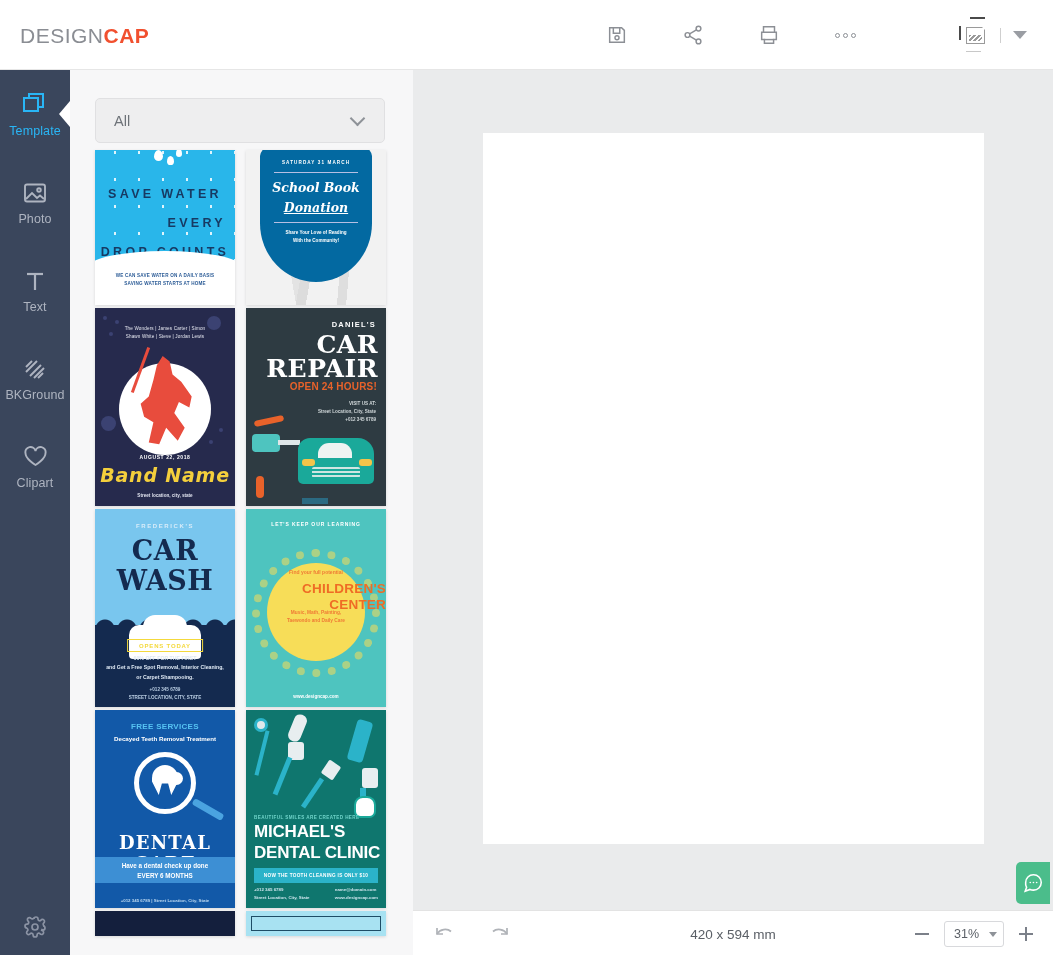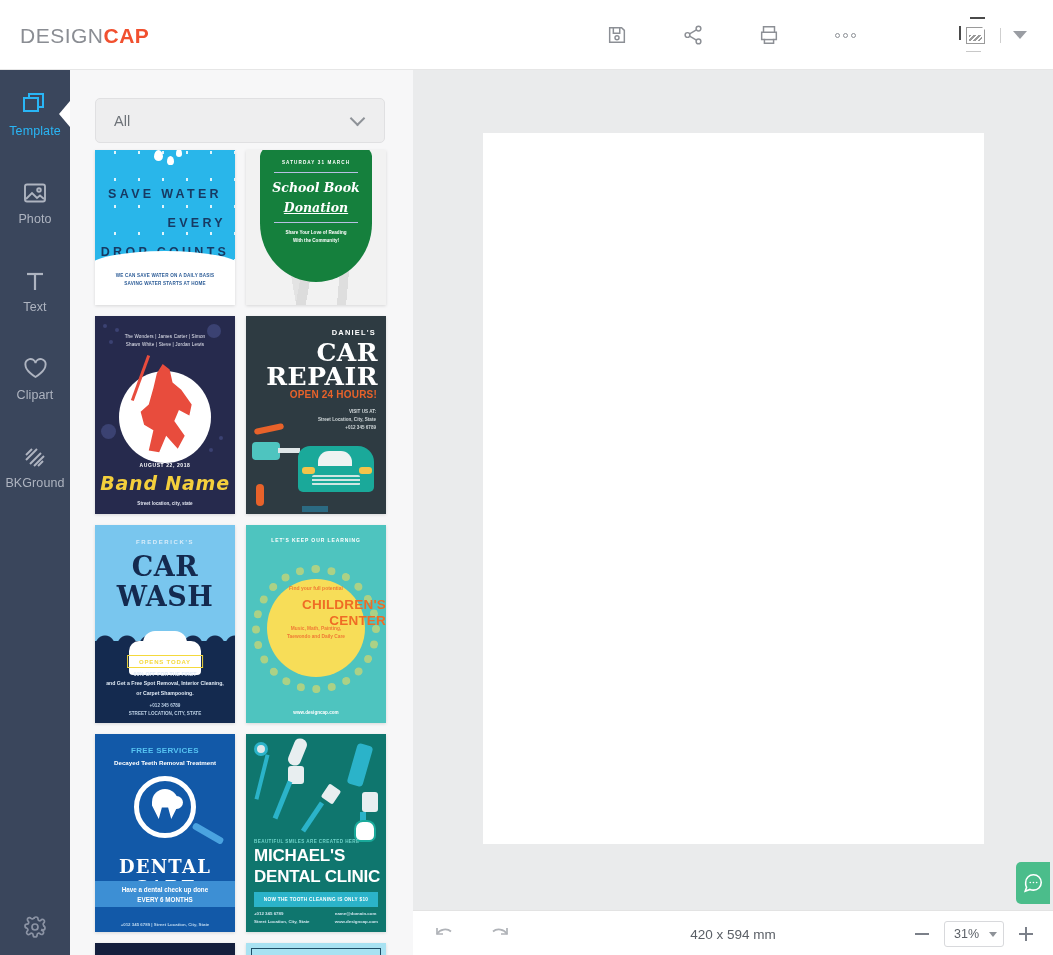--- a/index.html
+++ b/index.html
@@ -112,21 +112,21 @@
     cursor: pointer; justify-content: space-between;
   }
   .filter-val { font-size: 14.5px; color: #6d7278; }
   .chev {
     width: 11px; height: 11px; border-right: 2px solid #8e9298;
     border-bottom: 2px solid #8e9298; transform: rotate(45deg);
     margin-top: -5px; margin-right: 3px;
   }
   .grid {
     position: absolute; left: 25px; top: 80px; width: 295px; height: 805px;
-    display: grid; grid-template-columns: 140px 140px; gap: 11px 11px;
+    display: grid; grid-template-columns: 140px 140px; gap: 3px 11px;
     align-content: start;
   }
   .thumb {
     width: 140px; height: 155px; background: #fff; overflow: hidden;
     position: relative; cursor: pointer;
     box-shadow: 0 1px 3px rgba(0,0,0,.13);
   }
   .thumb.tall { height: 198px; }
   .thumb .inner { position: absolute; inset: 0; overflow: hidden; }
 
@@ -163,21 +163,21 @@
   .t2 .books {
     position: absolute; inset: 0;
     background:
       linear-gradient(100deg, transparent 46%, #dcdcdc 46%, #dcdcdc 52%, transparent 52%),
       linear-gradient(80deg, transparent 30%, #e3e3e3 30%, #e3e3e3 36%, transparent 36%),
       linear-gradient(95deg, transparent 68%, #dedede 68%, #dedede 74%, transparent 74%),
       #f2f2f2;
   }
   .t2 .shield {
     position: absolute; left: 14px; top: -8px; width: 112px; height: 140px;
-    background: #15803d;
+    background: #0369a1;
     border-radius: 28px 28px 50% 50% / 14px 14px 42% 42%;
   }
   .t2 .sh-t { position: absolute; left: 0; right: 0; text-align: center; color: #fff; }
   .t2 .rule { position: absolute; height: 1px; background: #b7bfe3; }
 
   
   .t3 { background: #262a4d; }
   .t3 .circle {
     position: absolute; left: 50%; top: 55px; transform: translateX(-50%);
     width: 92px; height: 92px; border-radius: 50%; background: #fff;
@@ -544,37 +544,37 @@
       <span class="rail-icn">
         <svg width="22" height="22" viewBox="0 0 22 22" fill="none" stroke="#aeb4c0" stroke-width="2.2">
           <path d="M3 4h16"></path>
             <path d="M11 4v16"></path>
         </svg>
       </span>
       <span class="rl">Text</span>
     </div>
     <div class="rail-item">
       <span class="rail-icn">
-        <svg width="25" height="22" viewBox="0 0 25 22" fill="none" stroke="#aeb4c0" stroke-width="1.9">
-          <path d="M12.5 19S2.5 13 2.5 7.2A4.7 4.7 0 0 1 12.5 5a4.7 4.7 0 0 1 10 2.2C22.5 13 12.5 19 12.5 19z"></path>
-        </svg>
-      </span>
-      <span class="rl">Clipart</span>
-    </div>
-    <div class="rail-item">
-      <span class="rail-icn">
         <svg width="24" height="22" viewBox="0 0 24 22" fill="none" stroke="#aeb4c0" stroke-width="2">
           <path d="M3 14L14 3"></path>
             <path d="M7 18L18 7"></path>
             <path d="M11 20L21 10"></path>
           <path d="M3 9L9 3"></path>
             <path d="M15 20l5-5"></path>
         </svg>
       </span>
       <span class="rl">BKGround</span>
+    </div>
+    <div class="rail-item">
+      <span class="rail-icn">
+        <svg width="25" height="22" viewBox="0 0 25 22" fill="none" stroke="#aeb4c0" stroke-width="1.9">
+          <path d="M12.5 19S2.5 13 2.5 7.2A4.7 4.7 0 0 1 12.5 5a4.7 4.7 0 0 1 10 2.2C22.5 13 12.5 19 12.5 19z"></path>
+        </svg>
+      </span>
+      <span class="rl">Clipart</span>
     </div>
     <div class="rail-gear">
       <svg width="24" height="24" viewBox="0 0 24 24" fill="none" stroke="#8b93a4" stroke-width="1.7">
         <circle cx="12" cy="12" r="3"></circle>
         <path d="M19.4 14a1.6 1.6 0 0 0 .3 1.8l.1.1a2 2 0 1 1-2.8 2.8l-.1-.1a1.6 1.6 0 0 0-1.8-.3 1.6 1.6 0 0 0-1 1.5V20a2 2 0 1 1-4 0v-.1a1.6 1.6 0 0 0-1-1.5 1.6 1.6 0 0 0-1.8.3l-.1.1a2 2 0 1 1-2.8-2.8l.1-.1a1.6 1.6 0 0 0 .3-1.8 1.6 1.6 0 0 0-1.5-1H4a2 2 0 1 1 0-4h.1a1.6 1.6 0 0 0 1.5-1 1.6 1.6 0 0 0-.3-1.8l-.1-.1a2 2 0 1 1 2.8-2.8l.1.1a1.6 1.6 0 0 0 1.8.3h.1a1.6 1.6 0 0 0 1-1.5V4a2 2 0 1 1 4 0v.1a1.6 1.6 0 0 0 1 1.5 1.6 1.6 0 0 0 1.8-.3l.1-.1a2 2 0 1 1 2.8 2.8l-.1.1a1.6 1.6 0 0 0-.3 1.8v.1a1.6 1.6 0 0 0 1.5 1H20a2 2 0 1 1 0 4h-.1a1.6 1.6 0 0 0-1.5 1z"></path>
       </svg>
     </div>
   </div>
 
   <div class="panel">

